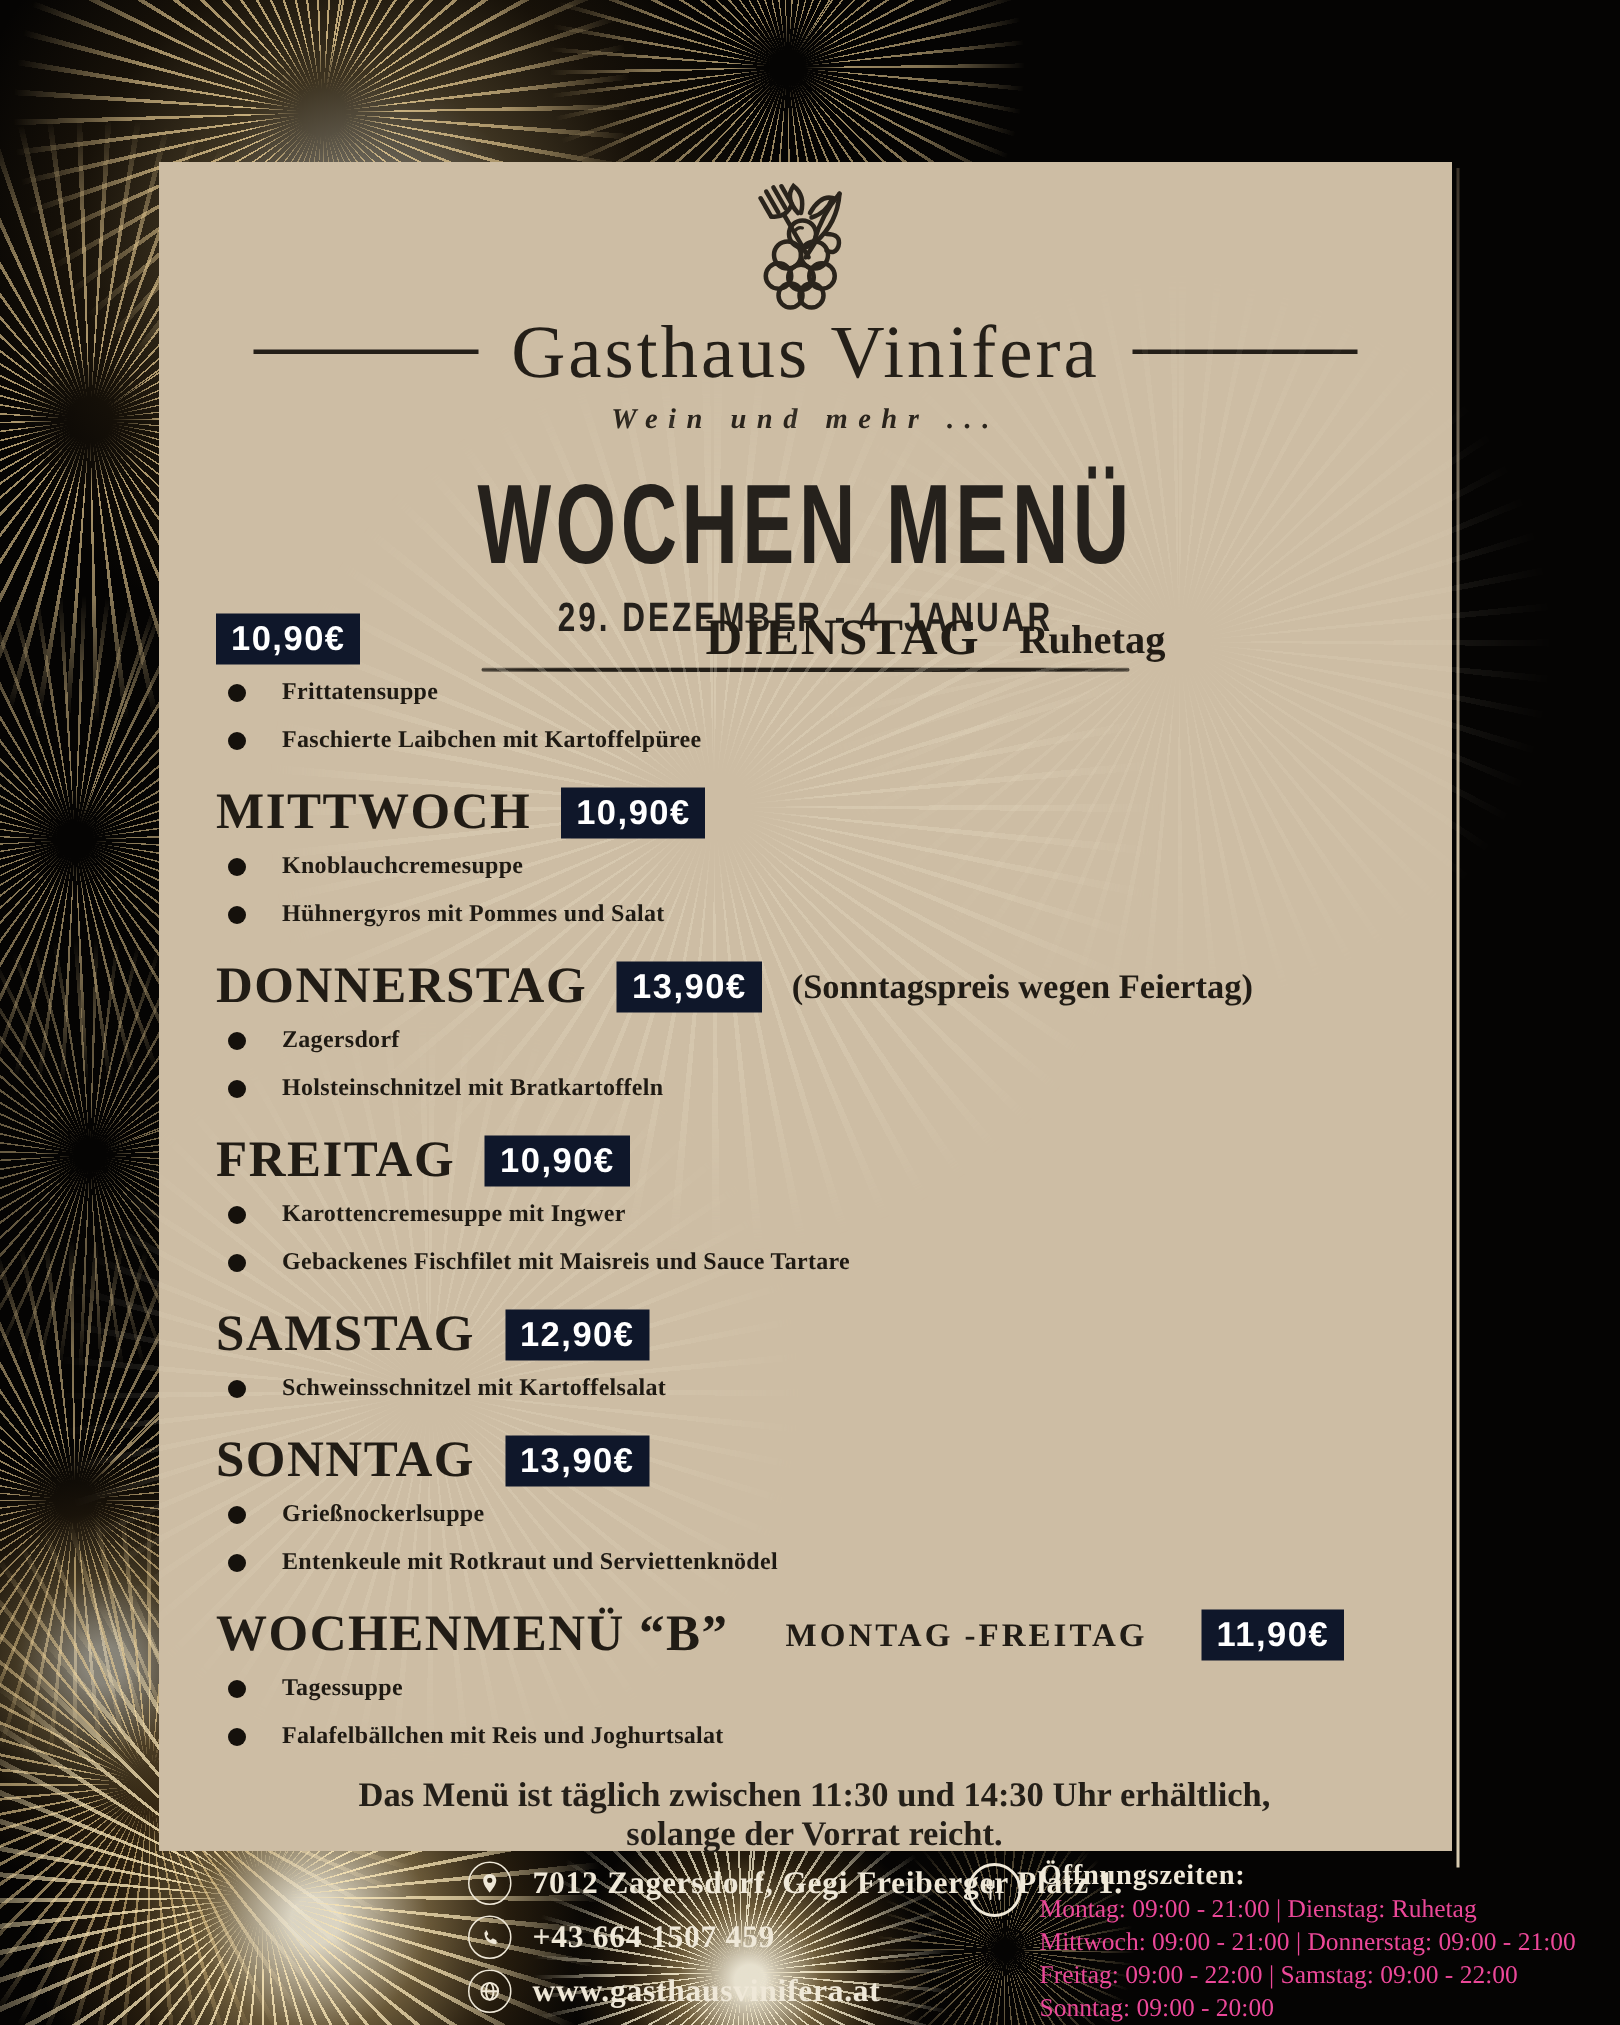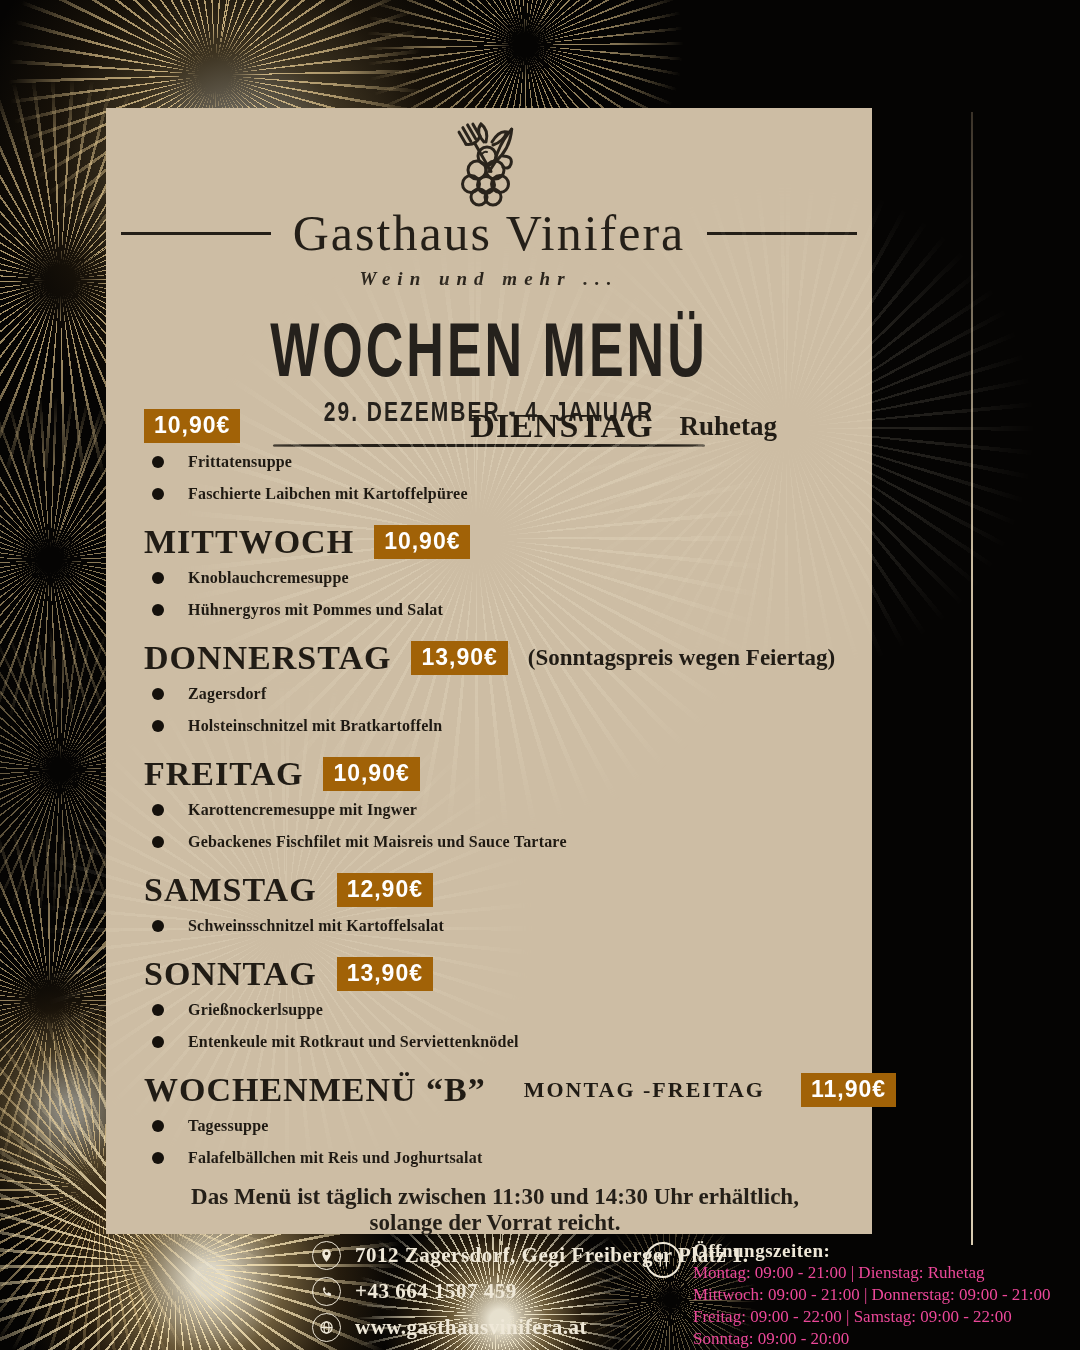--- a/index.html
+++ b/index.html
@@ -8,21 +8,21 @@
 
   
   .burst{position:absolute;border-radius:50%;pointer-events:none;
     background:repeating-conic-gradient(from var(--a,0deg),var(--c,rgba(233,205,148,.8)) 0 1.1deg,transparent 1.1deg 5.6deg);
     -webkit-mask:radial-gradient(circle,rgba(0,0,0,0) 0 5%,#000 16%,rgba(0,0,0,.8) 40%,transparent 68%);
             mask:radial-gradient(circle,rgba(0,0,0,0) 0 5%,#000 16%,rgba(0,0,0,.8) 40%,transparent 68%);}
   .glow{position:absolute;border-radius:50%;pointer-events:none;
     background:radial-gradient(circle,rgba(255,248,228,.95) 0 6%,rgba(226,190,120,.5) 28%,rgba(150,110,50,.25) 48%,transparent 70%);}
 
   
-  .card{position:absolute;left:106px;top:108px;width:766px;height:1126px;
+  .card{position:absolute;left:106px;top:108px;width:862px;height:1126px;
         background:#cdbda4;color:#221c15;}
   .card .texture{position:absolute;pointer-events:none;}
   .accent-line{position:absolute;left:971px;top:112px;width:2px;height:1133px;
         background:linear-gradient(#3a3228,#cabb9f 40%,#d8cbb0);}
 
   
   .logo-wrap{display:flex;justify-content:center;padding-top:8px;}
   .title-row{display:flex;align-items:center;justify-content:center;gap:22px;margin-top:-8px;}
   .title-row .rule{width:150px;height:3px;background:#241f18;}
   .brand-title{font-size:50px;letter-spacing:2px;color:#241f18;}
@@ -39,21 +39,21 @@
   .top-divider{width:432px;height:3px;margin:24px auto 0;
     background:radial-gradient(ellipse at center,#241f18 60%,rgba(36,31,24,.25) 100%);border-radius:2px;}
 
   
   .menu-body{position:absolute;left:38px;right:26px;top:298px;}
   .section{margin-top:12px;}
   .section:first-child{margin-top:0;}
   .day-row{display:flex;align-items:center;height:40px;gap:20px;}
   .day{font-size:34px;font-weight:700;letter-spacing:1px;color:#211c15;white-space:nowrap;}
   .badge{font-family:"Liberation Sans","DejaVu Sans",sans-serif;font-weight:700;font-size:23px;
-         background:#a16207;color:#fff;padding:3px 10px 4px;letter-spacing:1px;white-space:nowrap;}
+         background:#0f172a;color:#fff;padding:3px 10px 4px;letter-spacing:1px;white-space:nowrap;}
   .day-note{font-size:23px;font-weight:700;color:#211c15;white-space:nowrap;}
   .sub-range{font-size:22px;font-weight:600;letter-spacing:2px;color:#211c15;white-space:nowrap;}
   .closed{display:flex;align-items:center;gap:26px;margin-left:38px;}
   .item{display:flex;align-items:center;height:32px;margin-left:8px;}
   .dot{width:12px;height:12px;border-radius:50%;background:#15110c;margin-right:24px;flex:0 0 auto;}
   .item-text{font-size:16px;font-weight:700;color:#1f1a13;letter-spacing:.2px;white-space:nowrap;}
   .avail{margin-top:10px;text-align:center;font-weight:700;
          font-size:23px;line-height:26px;color:#241f18;}
   .spacer-col{width:190px;flex:0 0 auto;}
 

